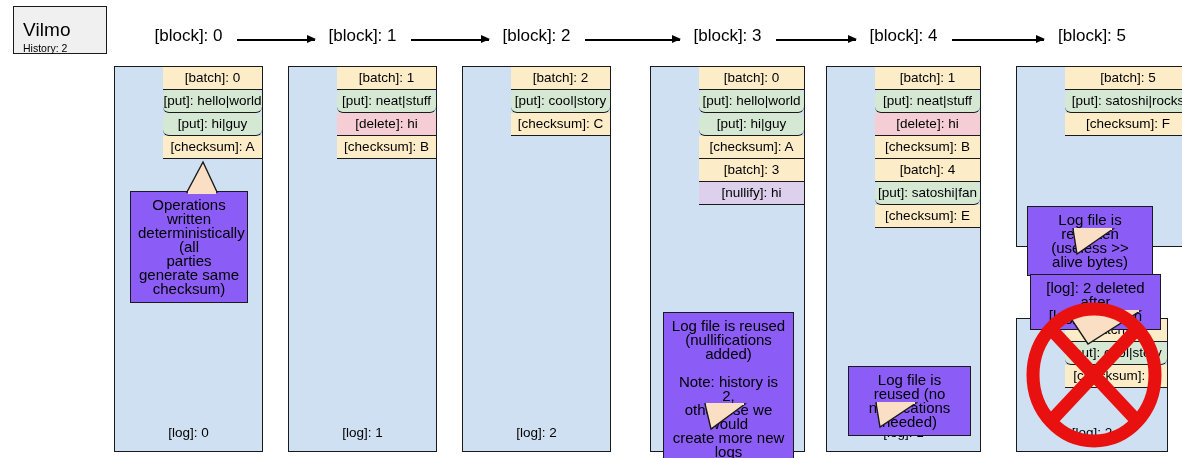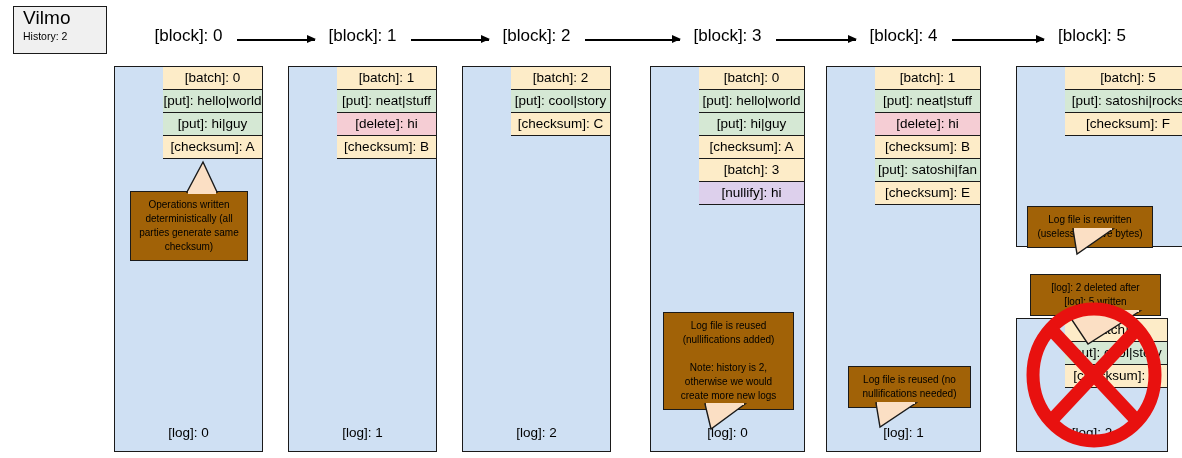--- a/index.html
+++ b/index.html
@@ -8,21 +8,21 @@
     width:1182px;height:458px;position:relative;overflow:hidden;
     font-family:"Liberation Sans","DejaVu Sans",sans-serif;
     color:#000000;
     -webkit-font-smoothing:antialiased;
   }
 
   
   .title-card{
     position:absolute;left:13px;top:6px;width:94px;height:48px;
     background:#f0f0f0;border:1.4px solid #1a1a1a;
-    box-sizing:border-box;padding:0 0 0 9px;
+    box-sizing:border-box;padding:12px 0 0 9px;
   }
   .title-card .app-name{font-size:19px;line-height:21px;letter-spacing:.1px;}
   .title-card .app-sub{font-size:10.5px;line-height:14px;margin-top:1px;}
 
   
   .block-head{
     position:absolute;top:24px;height:24px;
     font-size:17px;line-height:24px;text-align:center;white-space:nowrap;
   }
   .arrow{
@@ -46,34 +46,34 @@
     padding-left:48px;
   }
   .row{
     height:23px;line-height:22px;
     border-bottom:1.4px solid #1a1a1a;
     font-size:13.5px;text-align:center;white-space:nowrap;
     box-sizing:border-box;overflow:hidden;
   }
   .row.batch{background:#fdecc8;}
   .row.checksum{background:#fdecc8;}
-  .row.put{background:#d5e8d4;}
+  .row.put{background:#d5e8d4;border-radius:6px;}
   .row.delete{background:#f5cdd4;}
   .row.nullify{background:#ddd0ec;}
   .log-label{
     position:absolute;left:0;right:0;bottom:10px;
     text-align:center;font-size:13.5px;line-height:16px;
   }
 
   
   .callout{
     position:absolute;
-    background:#a16207;border:1.4px solid #1a1a1a;
+    background:#8b5cf6;border:1.4px solid #1a1a1a;
     box-sizing:border-box;
-    font-size:10px;line-height:14px;text-align:center;
+    font-size:15px;line-height:14px;text-align:center;
     padding:6px 7px;
     white-space:pre-line;
   }
 
   .tri{
     position:absolute;
     background:#fbdfc4;
   }
   .tri svg{display:block;overflow:visible;}
 
@@ -145,20 +145,21 @@
       <div class="row checksum">[checksum]: A</div>
       <div class="row batch">[batch]: 3</div>
       <div class="row nullify">[nullify]: hi</div>
       <div class="log-label">[log]: 0</div>
     </div>
     <div class="log-col" style="left: 826px; top: 66px; width: 155px; background: rgb(207, 224, 243); height: 386px;">
       <div class="row batch">[batch]: 1</div>
       <div class="row put">[put]: neat|stuff</div>
       <div class="row delete">[delete]: hi</div>
       <div class="row checksum">[checksum]: B</div>
+      <div class="row batch">[batch]: 4</div>
       <div class="row put">[put]: satoshi|fan</div>
       <div class="row checksum">[checksum]: E</div>
       <div class="log-label">[log]: 1</div>
     </div>
     <div class="log-col" style="left: 1016px; top: 66px; width: 176px; background: rgb(207, 224, 243); height: 181px;">
       <div class="row batch">[batch]: 5</div>
       <div class="row put">[put]: satoshi|rocks</div>
       <div class="row checksum">[checksum]: F</div>
       <div class="log-label">[log]: 5</div>
     </div>

